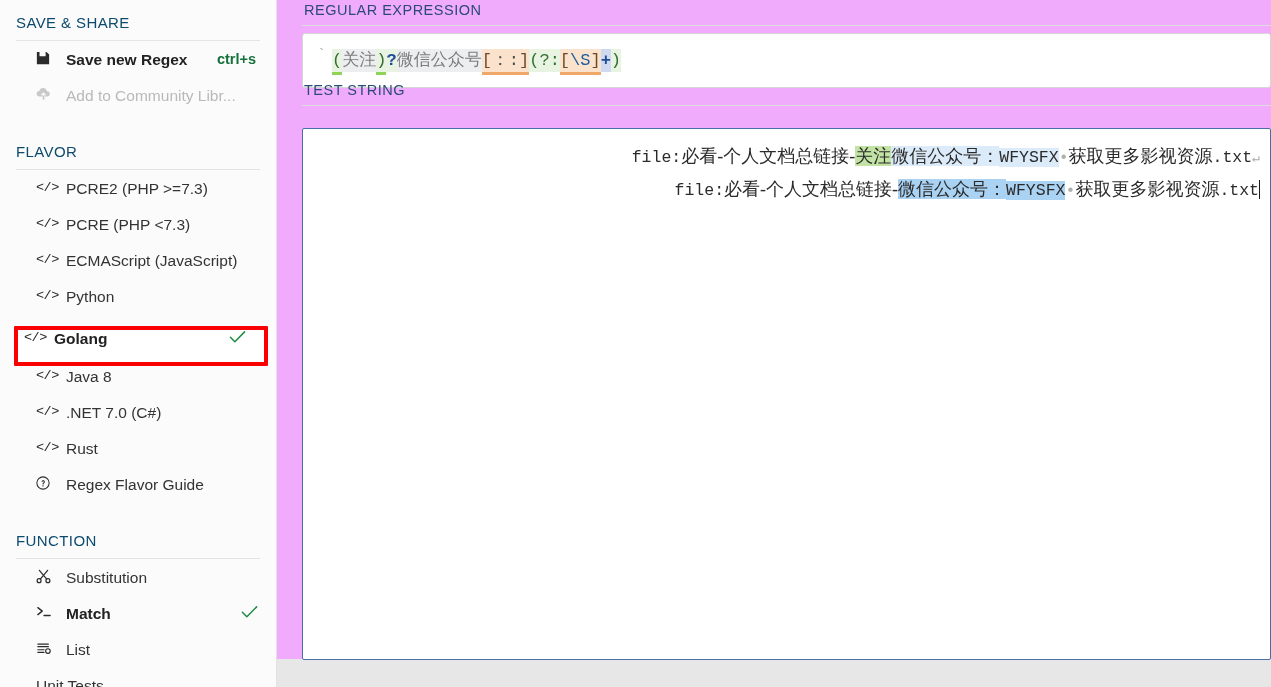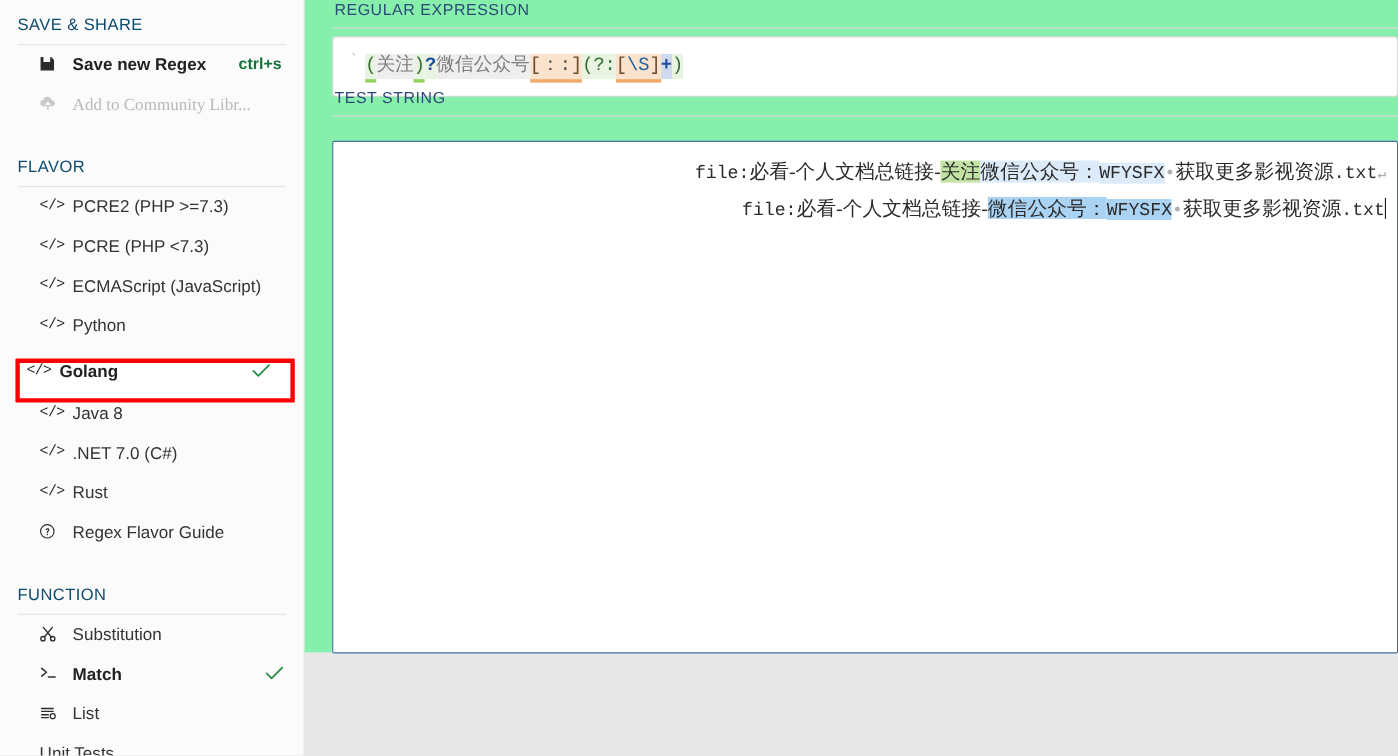--- a/index.html
+++ b/index.html
@@ -57,21 +57,21 @@
   .menu-item .mi-icon {
     width: 30px;
     flex: 0 0 30px;
     display: flex;
     align-items: center;
     color: #2b2b2b;
     font-size: 14px;
   }
   .menu-item .mi-label { flex: 1 1 auto; }
   .menu-item.bold .mi-label { font-weight: bold; color: #222; }
-  .menu-item.disabled { color: #b9b9b9; font-family: Liberation Serif, serif; }
+  .menu-item.disabled { color: #b9b9b9; }
   .menu-item.disabled .mi-icon { color: #c9c9c9; }
   .shortcut {
     color: #15703a;
     font-size: 14.5px;
     font-weight: bold;
     margin-left: auto;
     padding-right: 2px;
   }
   .check {
     margin-left: auto;
@@ -88,23 +88,23 @@
     padding-left: 4px;
     border-radius: 1px;
   }
   .menu-item.highlighted .mi-icon { width: 32px; flex: 0 0 32px; padding-left: 2px;}
   .icon-code { font-family: "Liberation Mono", monospace; font-size: 13.5px; letter-spacing: -0.5px;}
   .icon-svg { display:block; }
 
   
   .main {
     flex: 1 1 auto;
-    height: 593px;
-    position: relative;
-    background: #86efac;
+    height: 659px;
+    position: relative;
+    background: #f0abfc;
     padding-left: 25px;
   }
   .main-inner {
     width: 100%;
     height: 100%;
     position: relative;
   }
   .panel-label {
     font-size: 14.5px;
     letter-spacing: .5px;

